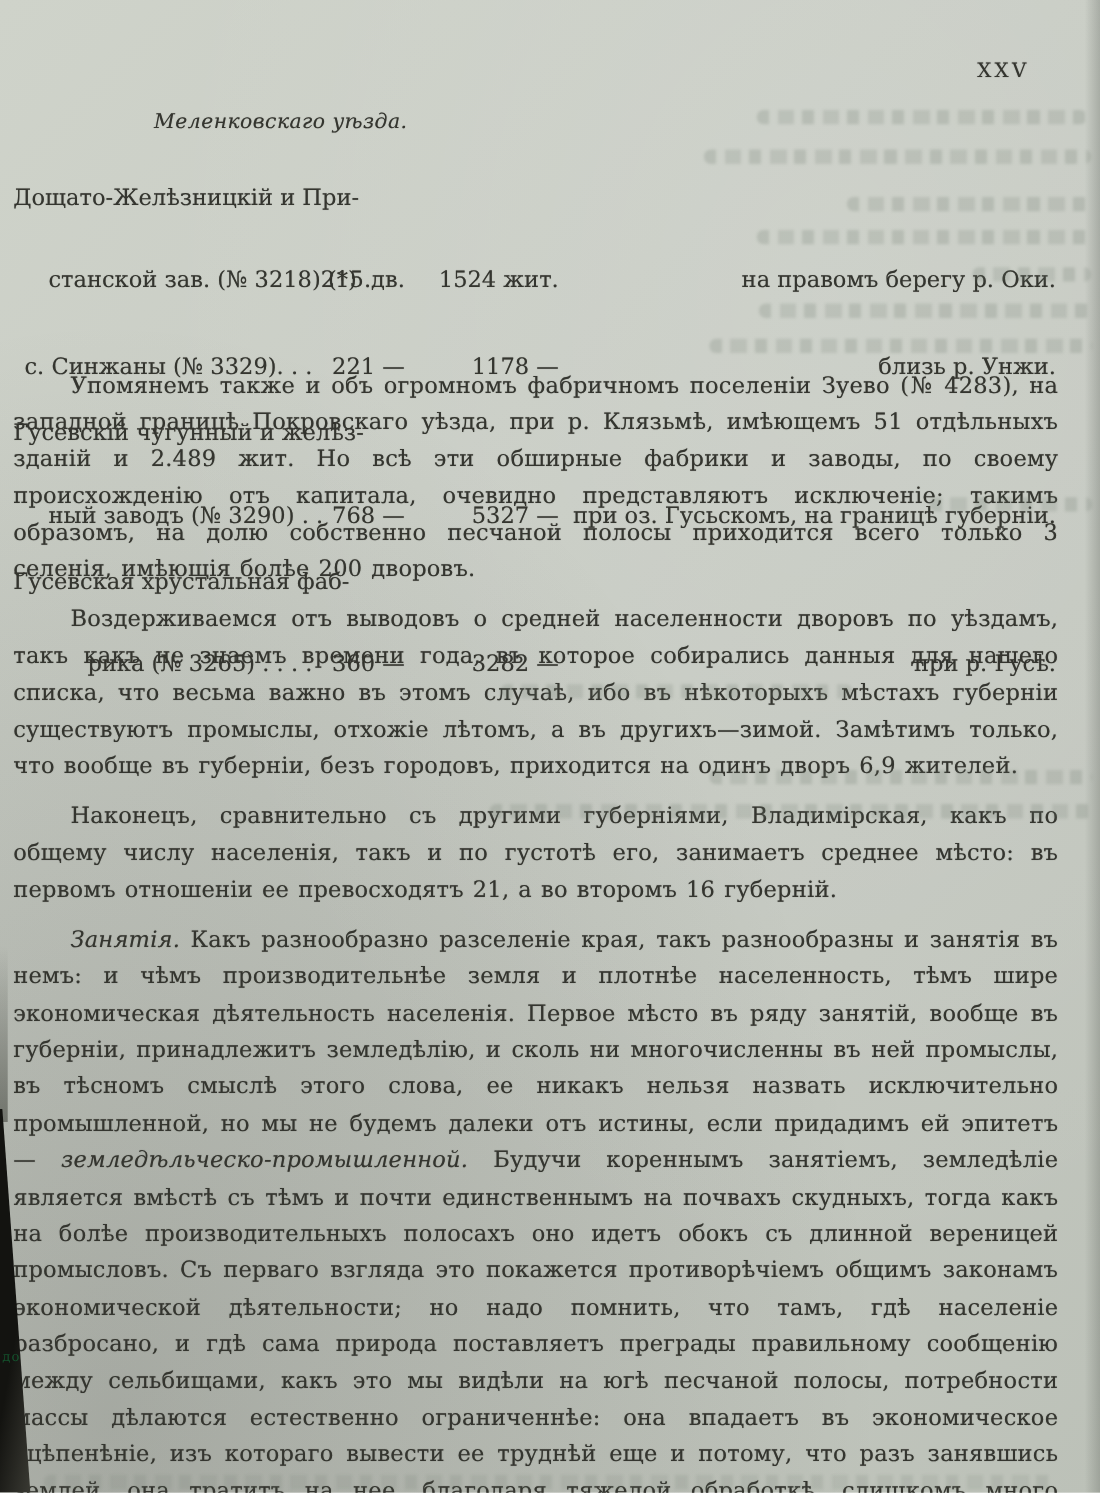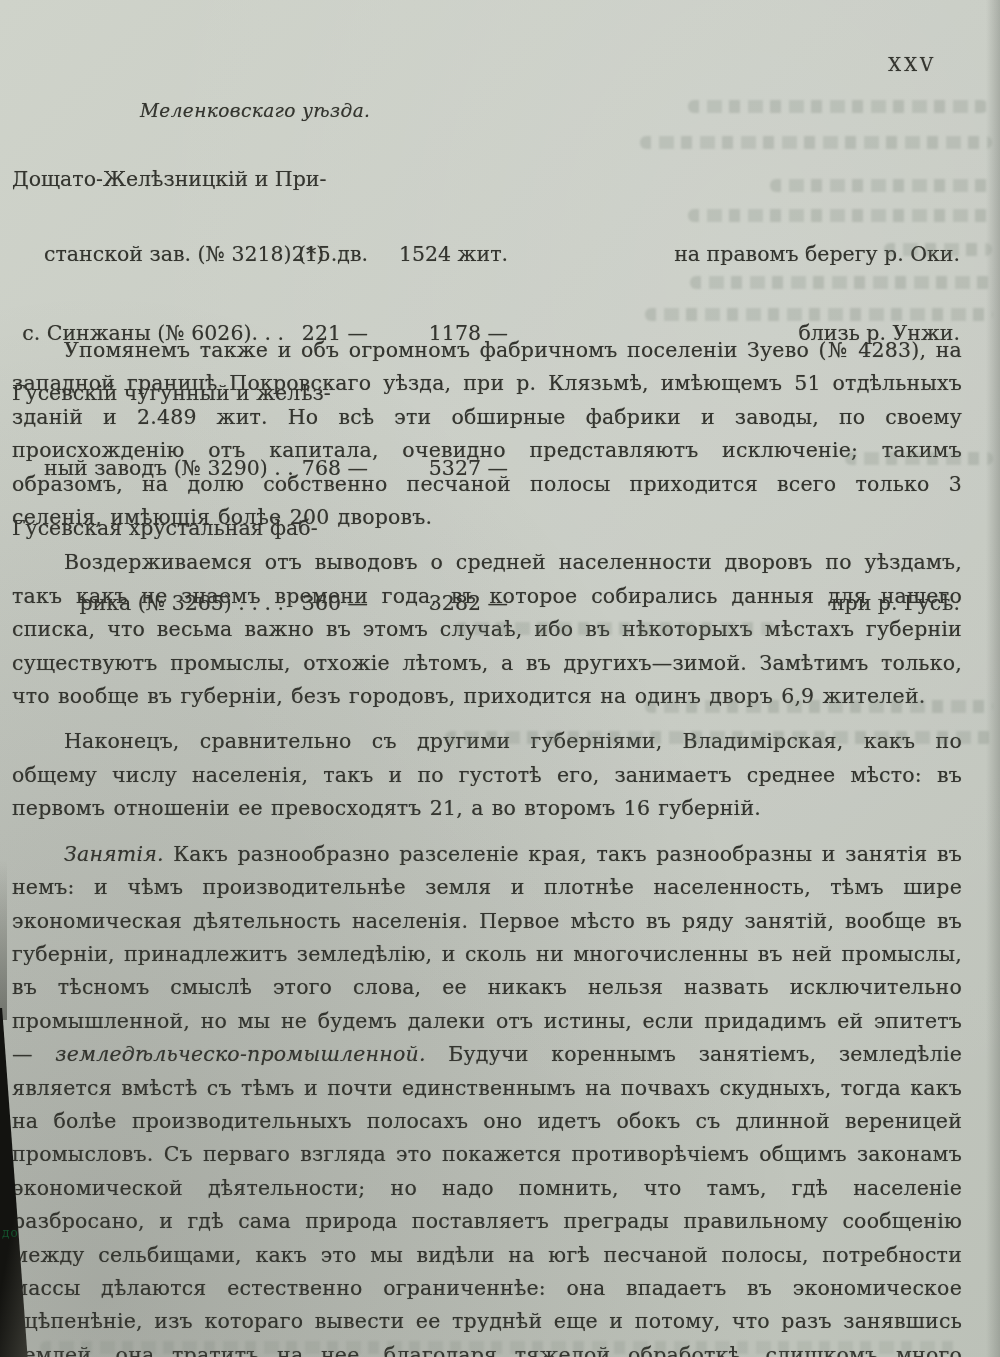--- a/index.html
+++ b/index.html
@@ -88,35 +88,36 @@
       <div class="tnum"></div>
       <div class="tloc"></div>
     </div>
     <div class="trow">
       <div class="tname indent">станской зав. (№ 3218) (*) .</div>
       <div class="tnum">215 дв.</div>
       <div class="tnum">1524 жит.</div>
       <div class="tloc">на правомъ берегу р. Оки.</div>
     </div>
     <div class="trow gap">
-      <div class="tname">с. Синжаны (№ 6026).  .  .</div>
+      <div class="tname">с. Синжаны (№ 3329).  .  .</div>
       <div class="tnum">221 —</div>
       <div class="tnum">1178 —</div>
       <div class="tloc">близь р. Унжи.</div>
     </div>
     <div class="trow gap">
       <div class="tname">Гусевскій чугунный и желѣз-</div>
       <div class="tnum"></div>
       <div class="tnum"></div>
       <div class="tloc"></div>
     </div>
     <div class="trow">
       <div class="tname indent">ный заводъ (№ 3290)  .  .</div>
       <div class="tnum">768 —</div>
       <div class="tnum">5327 —</div>
+      <div class="tloc">при оз. Гусьскомъ, на границѣ губерніи.</div>
     </div>
     <div class="trow gap">
       <div class="tname">Гусевская хрустальная фаб-</div>
       <div class="tnum"></div>
       <div class="tnum"></div>
       <div class="tloc"></div>
     </div>
     <div class="trow">
       <div class="tname indent">рика (№ 3265)  .  .  .  .</div>
       <div class="tnum">360 —</div>

